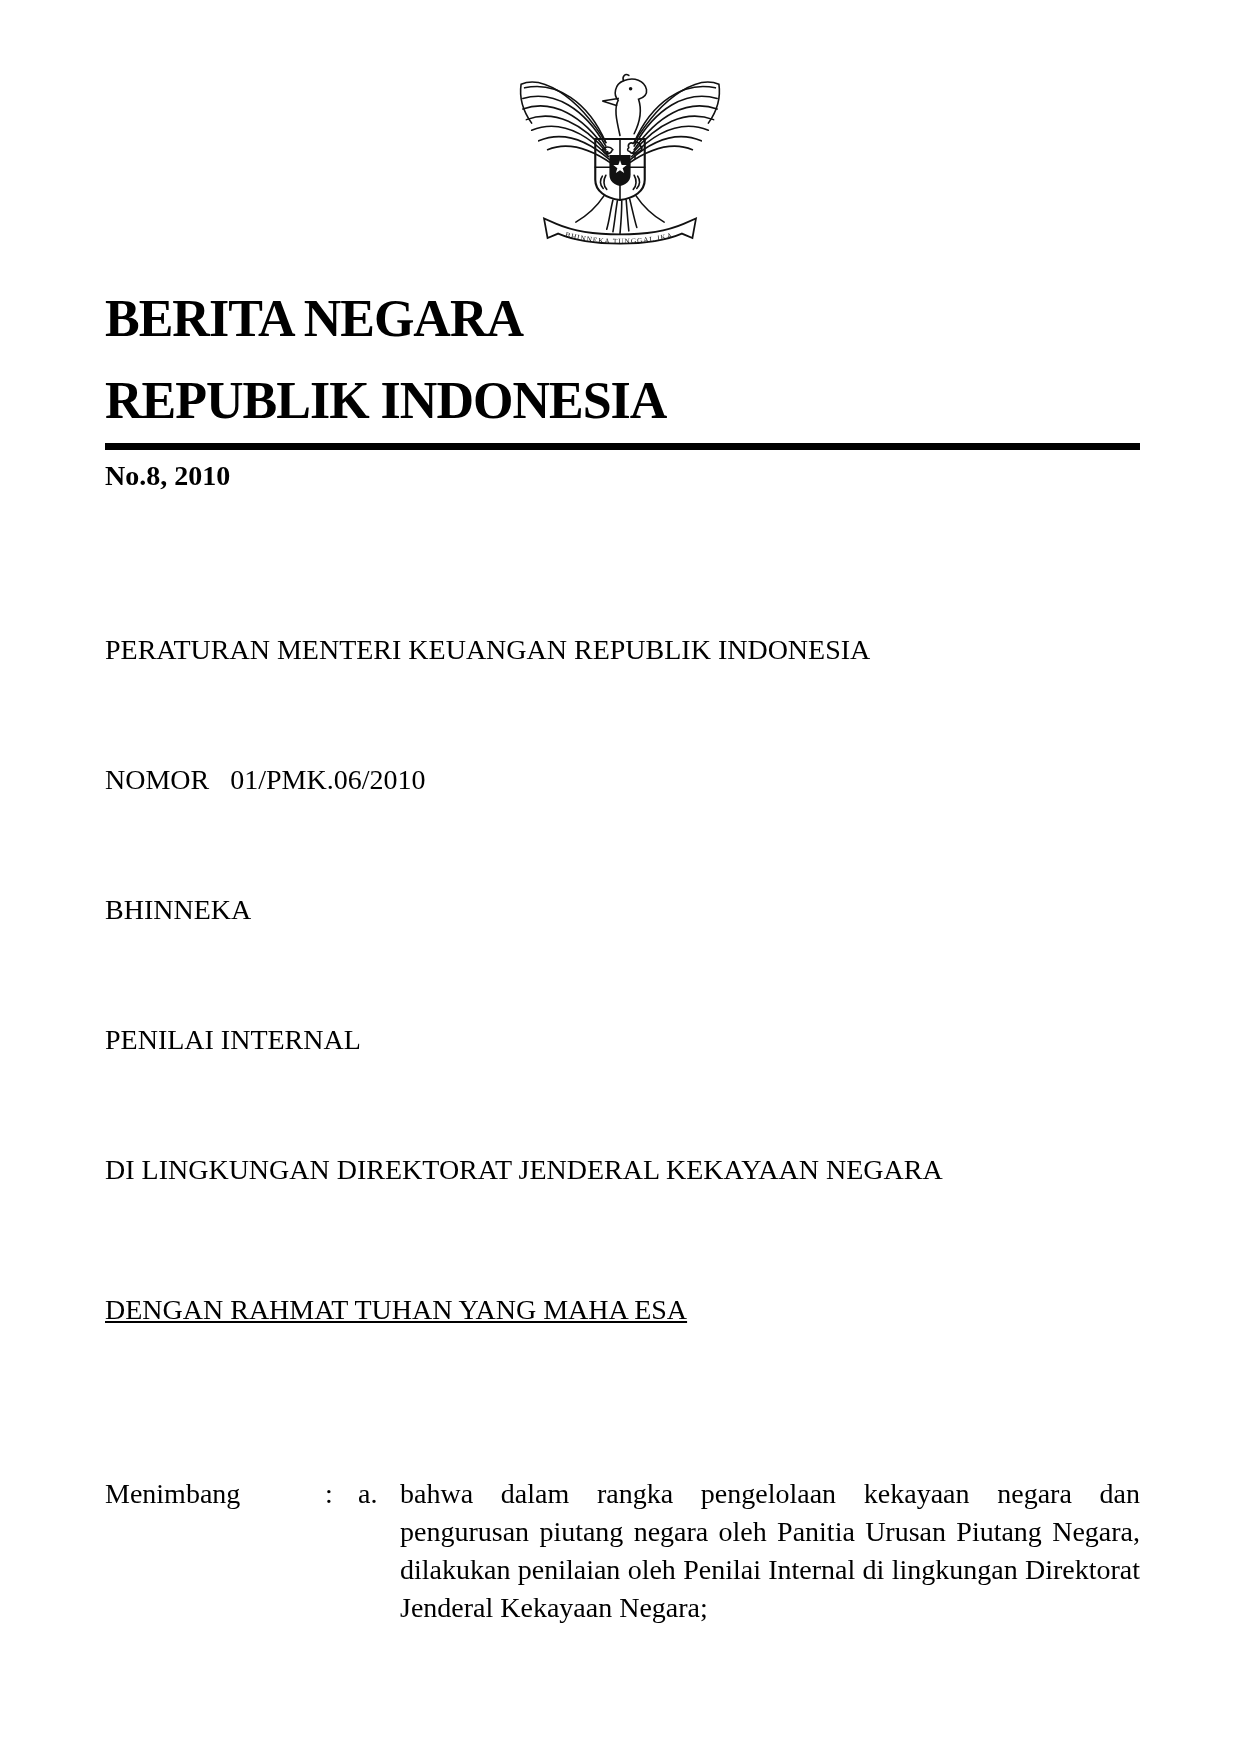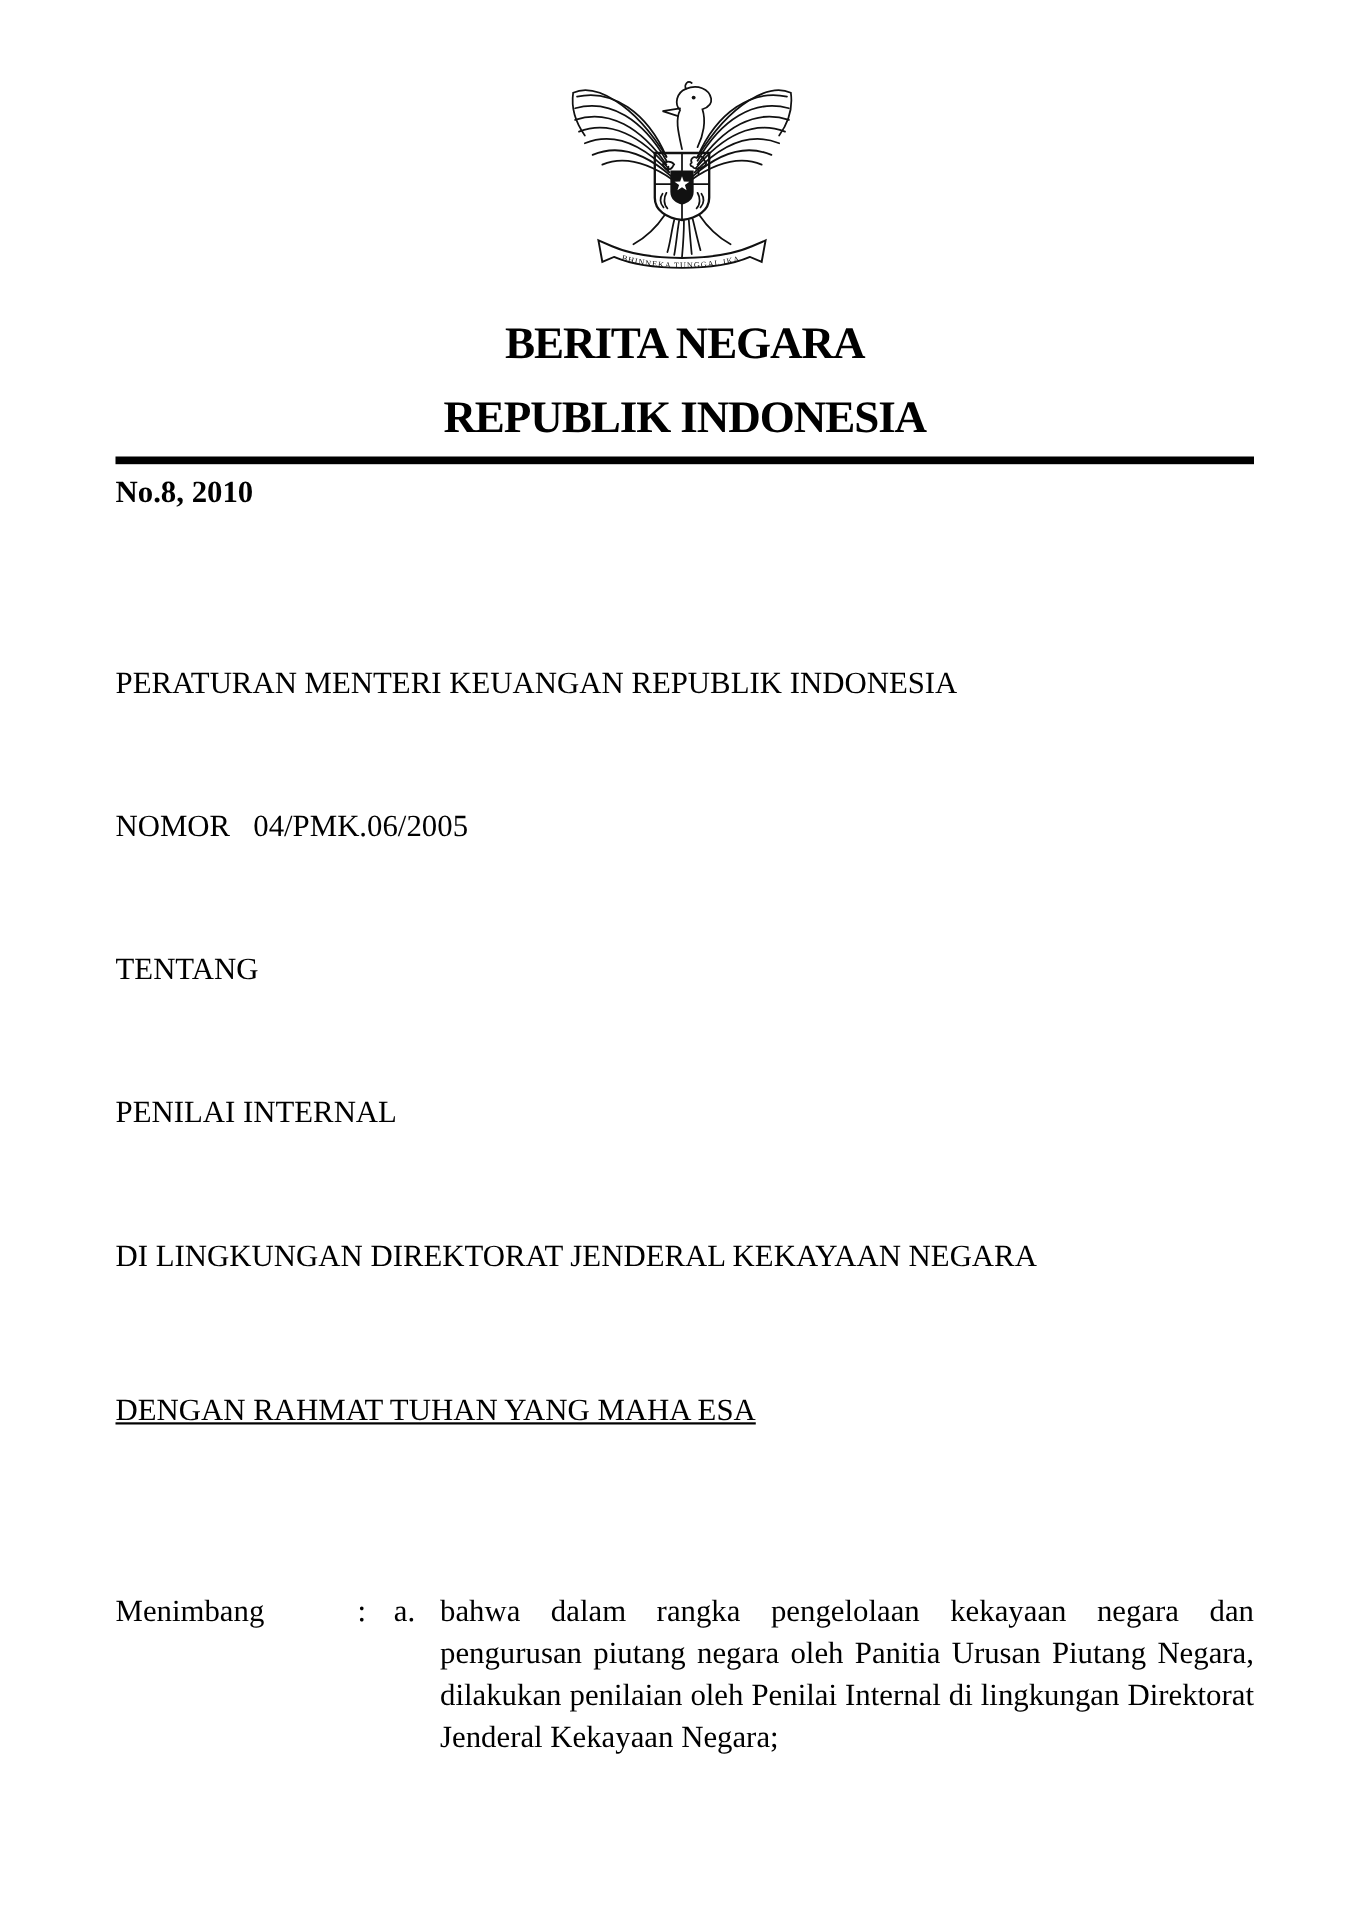--- a/index.html
+++ b/index.html
@@ -12,23 +12,22 @@
     color:#000;
   }
   .inner{margin:0 100px 0 105px;}
 
   
   .emblem-wrap{display:flex;justify-content:center;margin:0;padding-top:64px;}
   .emblem-wrap svg{width:212px;height:204px;display:block;}
 
   
   .masthead-title{
-    text-align:center;
     font-weight:bold;
-    font-size:41px;
+    font-size:52px;
     line-height:1.26;
     letter-spacing:-1px;
     margin-top:18px;
     white-space:pre-wrap;
   }
   .masthead-rule{
     border:none;border-top:7px solid #000;
     margin:10px 0 0 0;
   }
 
@@ -149,22 +148,22 @@
     <div class="masthead-title" style="margin-top:16px;">REPUBLIK INDONESIA</div>
 
     <hr class="masthead-rule">
 
     <div class="issue-row">
       <div class="issue-no">No.8, 2010</div>
     </div>
 
     <div class="doc-heading">
       <div>PERATURAN MENTERI KEUANGAN REPUBLIK INDONESIA</div>
-      <div>NOMOR   04/PMK.06/2005</div>
-      <div>TENTANG</div>
+      <div>NOMOR   01/PMK.06/2010</div>
+      <div>BHINNEKA</div>
       <div>PENILAI INTERNAL</div>
       <div>DI LINGKUNGAN DIREKTORAT JENDERAL KEKAYAAN NEGARA</div>
       <div class="gap12">DENGAN RAHMAT TUHAN YANG MAHA ESA</div>
     </div>
 
     <div class="clauses">
       <div class="clause-item">
         <div class="clause-row">
           <div class="clause-label">Menimbang</div>
           <div class="clause-colon">:</div>

